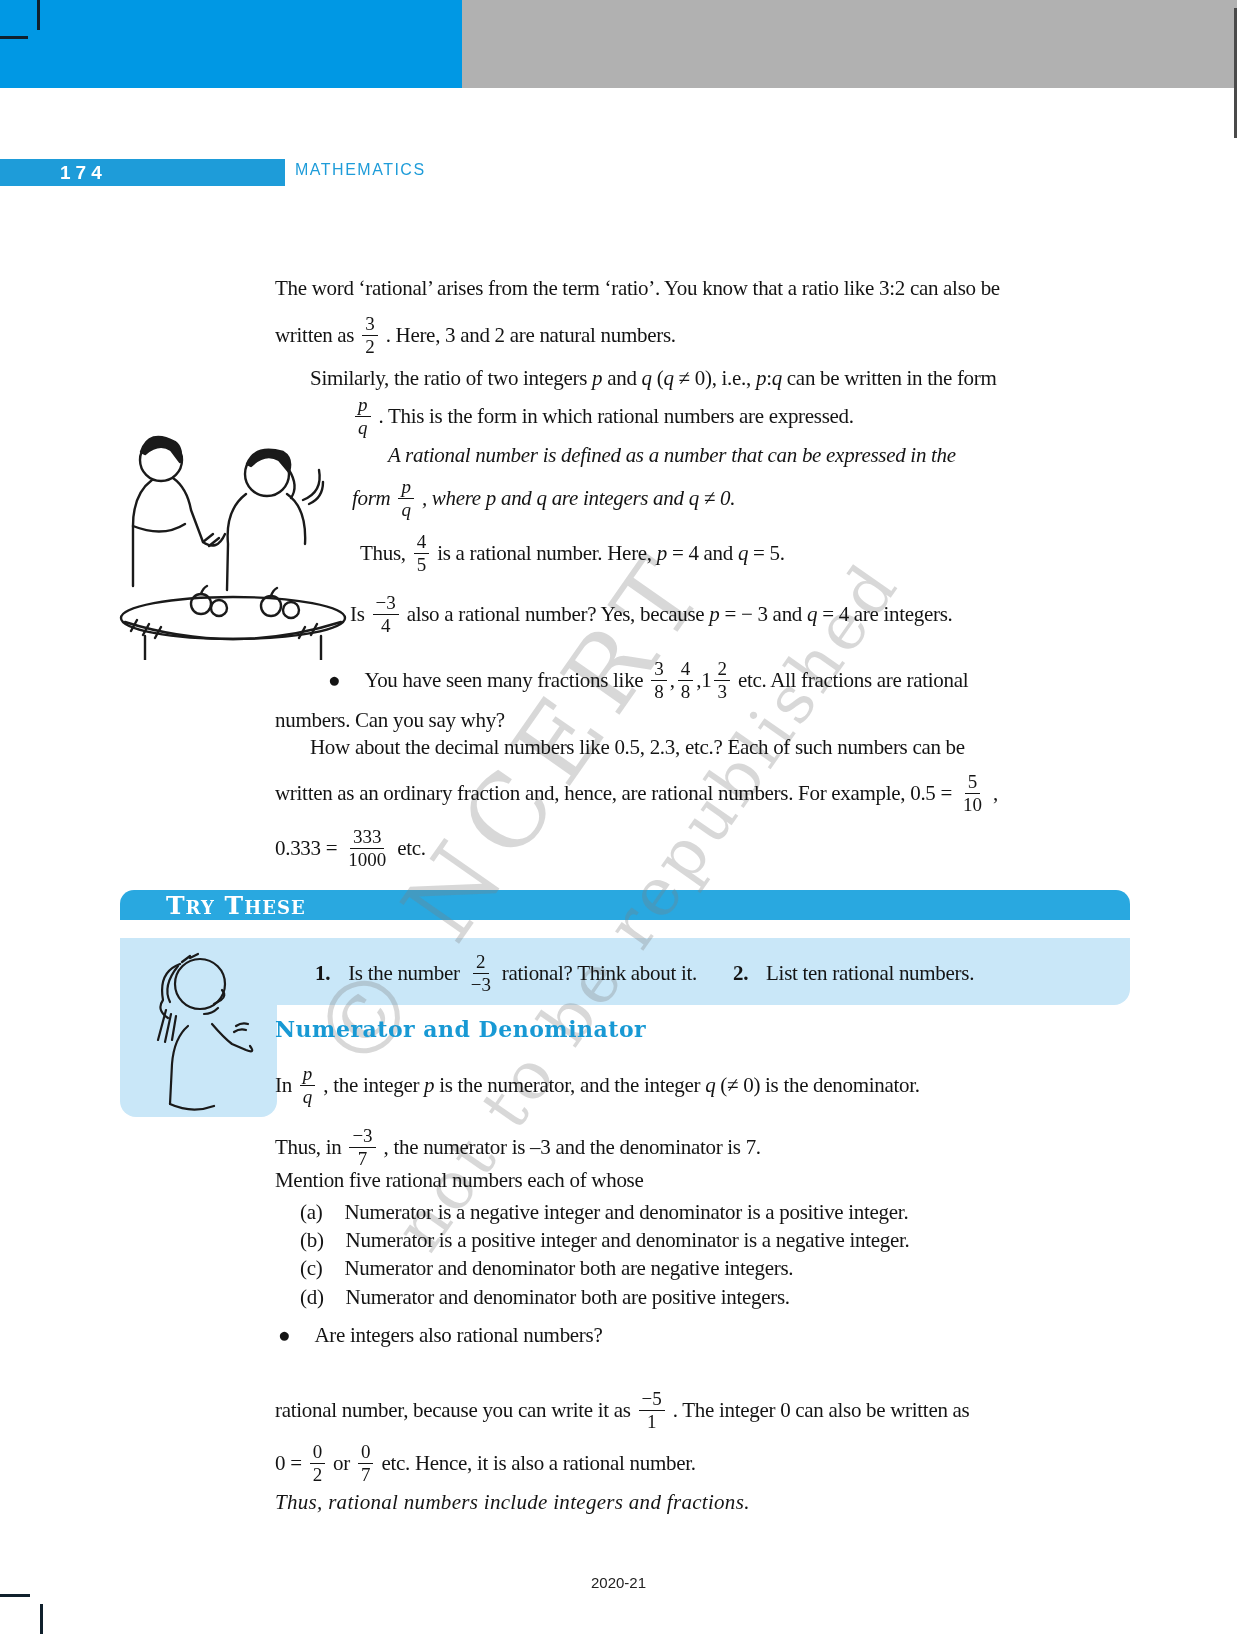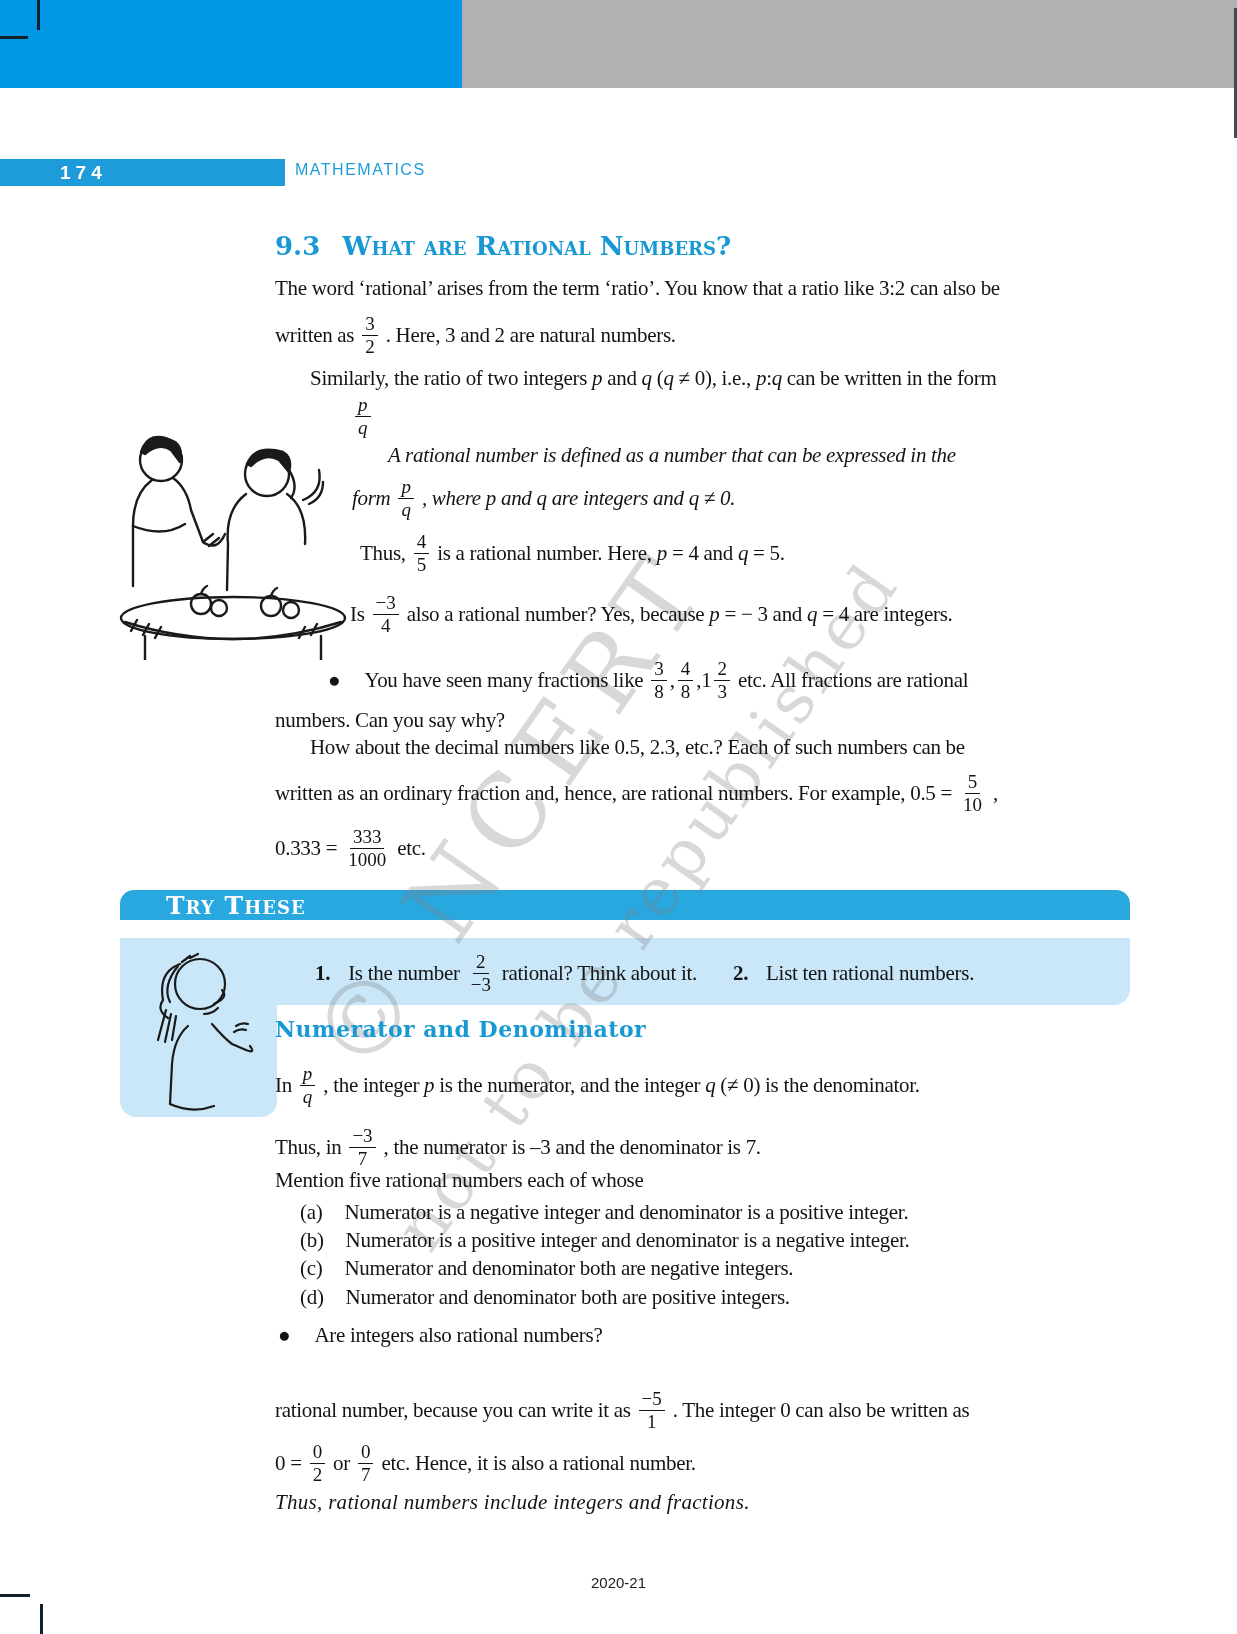--- a/index.html
+++ b/index.html
@@ -69,24 +69,20 @@
   <div class="pagenum-bar">
     <span>174</span>
   </div>
   <div class="subject">MATHEMATICS</div>
 
   <div class="watermark">
     <div class="wm1">© NCERT</div>
     <div class="wm2">not to be republished</div>
   </div>
 
-  <div class="sec-heading">
-    <span>9.3</span>
-    <span class="sc">What are Rational Numbers?</span>
-  </div>
 
   <svg class="illus" style="left:105px;top:420px;" width="255" height="240" viewBox="0 0 255 240">
     <g fill="none" stroke="#1a1a1a" stroke-width="2.4" stroke-linecap="round" stroke-linejoin="round">
       <ellipse cx="128" cy="198" rx="112" ry="21"></ellipse>
       <path d="M20 202 Q128 236 236 202"></path>
       <line x1="40" y1="216" x2="40" y2="240"></line>
       <line x1="216" y1="216" x2="216" y2="240"></line>
       <path d="M32 200 l-6 11 M44 204 l-6 11 M56 207 l-6 11 M200 207 l-6 11 M212 204 l-6 11"></path>
 
       <circle cx="56" cy="40" r="21"></circle>
@@ -107,21 +103,21 @@
         <circle cx="114" cy="188" r="8"></circle>
       <circle cx="166" cy="186" r="10"></circle>
         <circle cx="186" cy="190" r="8"></circle>
       <path d="M96 174 q2 -6 6 -8 M166 176 q2 -6 6 -8"></path>
     </g>
   </svg>
 
   <div class="line" style="left:275px;top:275px;"><span>The word ‘rational’ arises from the term ‘ratio’. You know that a ratio like 3:2 can also be</span></div>
   <div class="line fl" style="left:275px;top:306px;"><span>written as </span><span class="frac"><span class="num">3</span><span class="den">2</span></span><span> . Here, 3 and 2 are natural numbers.</span></div>
   <div class="line" style="left:310px;top:365px;"><span>Similarly, the ratio of two integers </span><span class="it">p</span><span> and </span><span class="it">q</span><span> (</span><span class="it">q</span><span> ≠ 0), i.e., </span><span class="it">p</span><span>:</span><span class="it">q</span><span> can be written in the form</span></div>
-  <div class="line fl" style="left:352px;top:387px;"><span class="frac it"><span class="num">p</span><span class="den">q</span></span></div>
+  <div class="line fl" style="left:352px;top:387px;"><span class="frac it"><span class="num">p</span><span class="den">q</span></span><span> . This is the form in which rational numbers are expressed.</span></div>
   <div class="line" style="left:388px;top:442px;"><span class="it">A rational number is defined as a number that can be expressed in the</span></div>
   <div class="line fl" style="left:352px;top:469px;"><span class="it">form </span><span class="frac it"><span class="num">p</span><span class="den">q</span></span><span class="it"> , where p and q are integers and q ≠ 0.</span></div>
   <div class="line fl" style="left:360px;top:524px;"><span>Thus, </span><span class="frac"><span class="num">4</span><span class="den">5</span></span><span> is a rational number. Here, </span><span class="it">p</span><span> = 4 and </span><span class="it">q</span><span> = 5.</span></div>
   <div class="line fl" style="left:350px;top:585px;"><span>Is </span><span class="frac"><span class="num">−3</span><span class="den">4</span></span><span> also a rational number? Yes, because </span><span class="it">p</span><span> = − 3 and </span><span class="it">q</span><span> = 4 are integers.</span></div>
   <div class="line fl" style="left:328px;top:651px;"><span>●</span><span class="sp" style="width: 24px;"></span><span>You have seen many fractions like </span><span class="frac"><span class="num">3</span><span class="den">8</span></span><span>,</span><span class="frac"><span class="num">4</span><span class="den">8</span></span><span>,1</span><span class="frac"><span class="num">2</span><span class="den">3</span></span><span> etc. All fractions are rational</span></div>
   <div class="line" style="left:275px;top:707px;"><span>numbers. Can you say why?</span></div>
   <div class="line" style="left:310px;top:734px;"><span>How about the decimal numbers like 0.5, 2.3, etc.? Each of such numbers can be</span></div>
   <div class="line fl" style="left:275px;top:764px;"><span>written as an ordinary fraction and, hence, are rational numbers. For example, 0.5 = </span><span class="frac"><span class="num">5</span><span class="den">10</span></span><span> ,</span></div>
   <div class="line fl" style="left:275px;top:819px;"><span>0.333 = </span><span class="frac"><span class="num">333</span><span class="den">1000</span></span><span> etc.</span></div>
 

